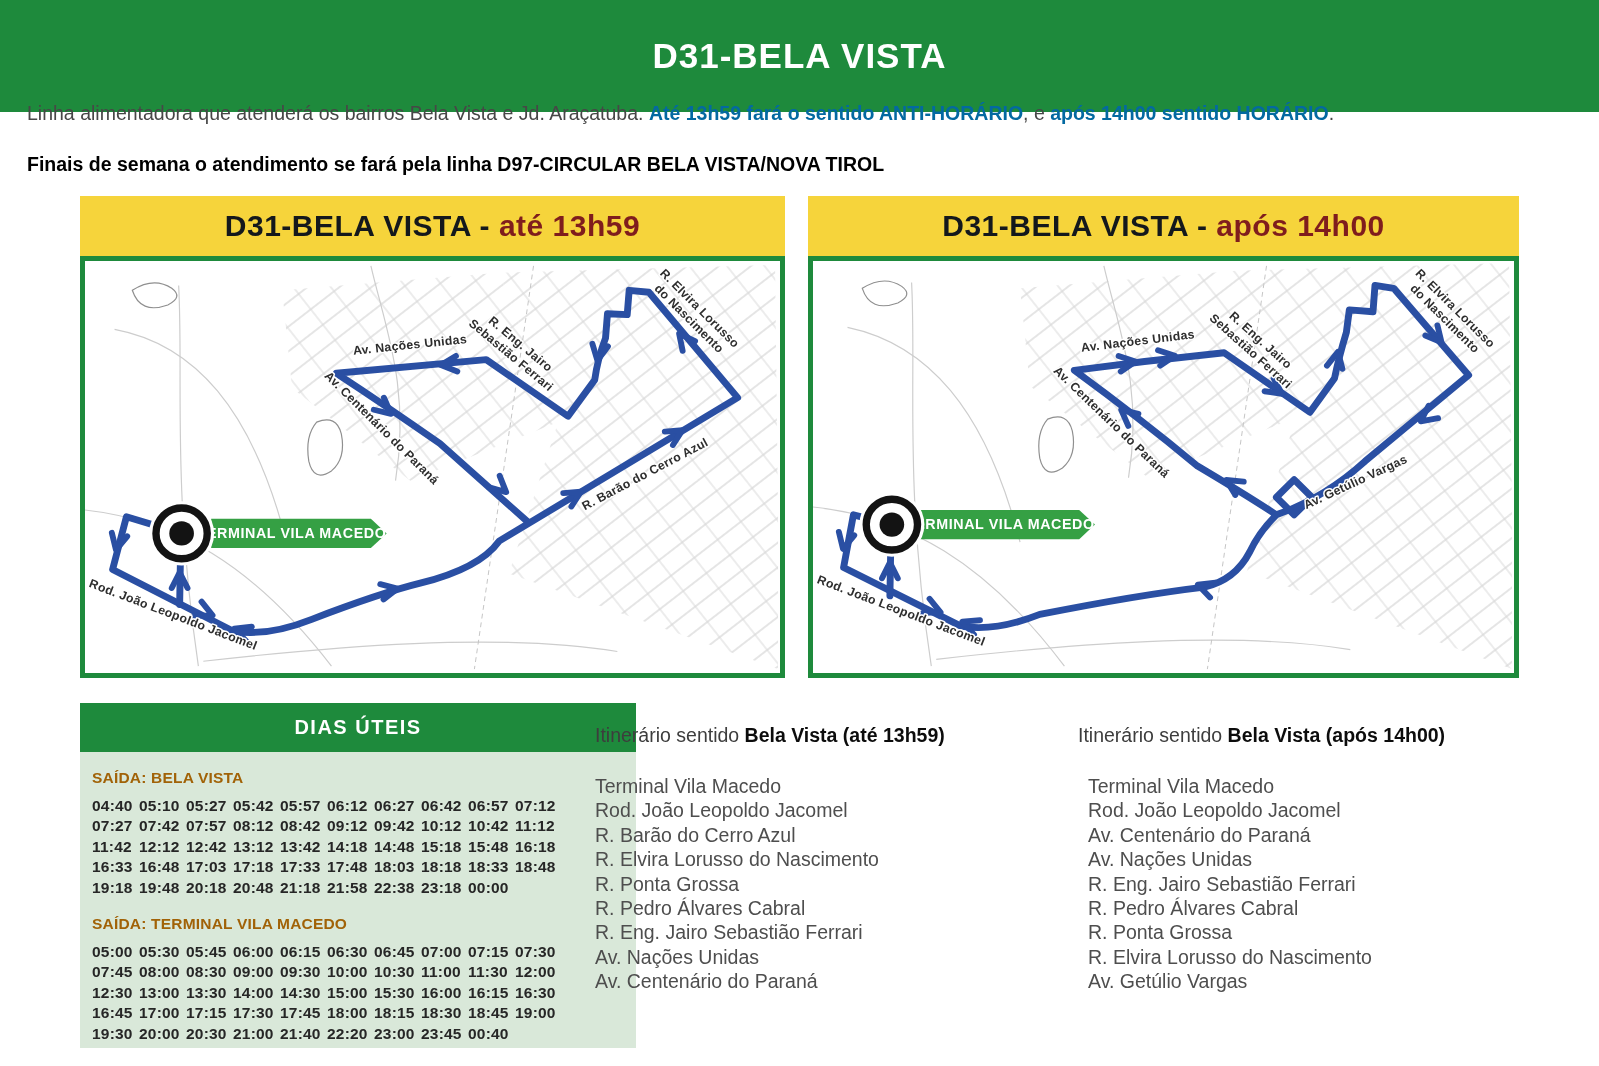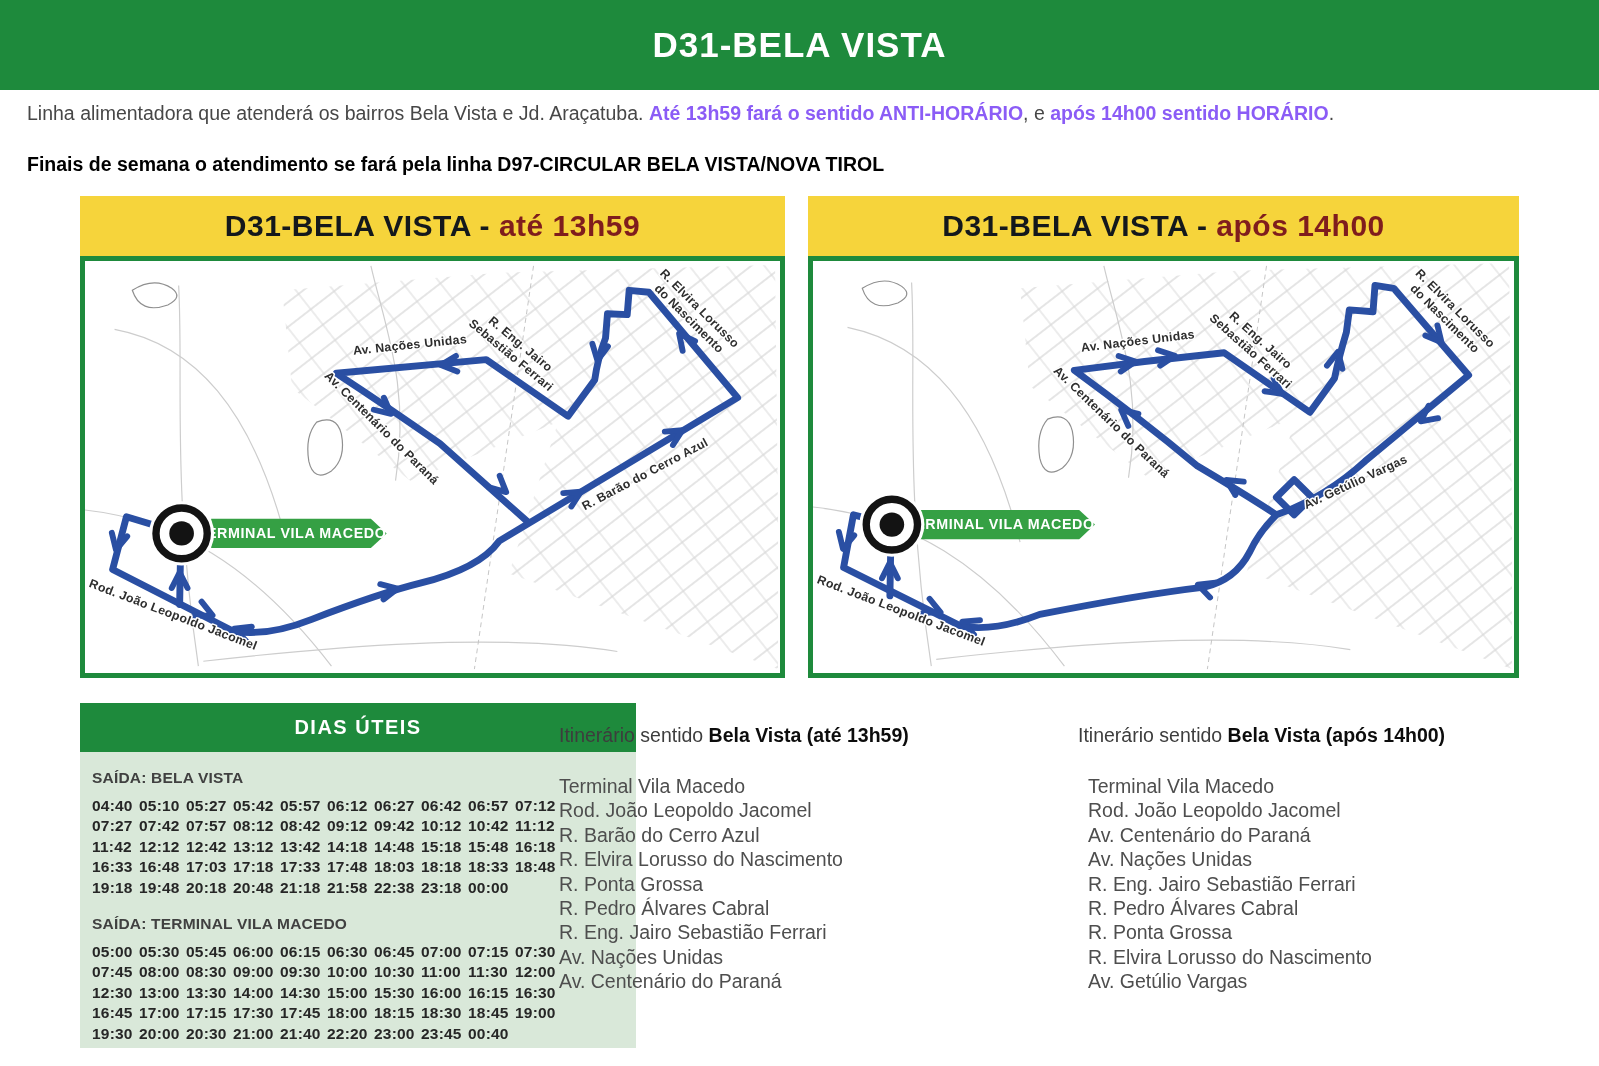--- a/index.html
+++ b/index.html
@@ -1,31 +1,31 @@
 <!DOCTYPE html>
 <html><head>
 <meta charset="utf-8">
 <style>
   html,body{margin:0;padding:0;}
   body{
     width:1599px;height:1066px;position:relative;background:#ffffff;
     font-family:"Liberation Sans", sans-serif;overflow:hidden;
   }
   .top-header{
-    position:absolute;left:0;top:0;width:1599px;height:90px;background:#1E8A3C;
+    position:absolute;left:0;top:0;width:1599px;height:112px;background:#1E8A3C;
     display:flex;align-items:center;justify-content:center;
   }
   .top-header h1{
     margin:0;color:#fff;font-size:35px;font-weight:800;letter-spacing:1px;
   }
   .intro1{
     position:absolute;left:27px;top:100px;width:1550px;
     font-size:19.5px;color:#474747;line-height:26px;
   }
-  .intro1 b{color:#8b5cf6;}
+  .intro1 b{color:#0369a1;}
   .intro2{
     position:absolute;left:27px;top:153px;width:1550px;
     font-size:19.5px;font-weight:700;color:#000;
   }
   .map-panel{position:absolute;top:196px;}
   #map-panel-1{left:80px;width:705px;}
   #map-panel-2{left:808px;width:711px;}
   .map-head{
     height:60px;background:#F6D43B;display:flex;align-items:center;justify-content:center;
     font-size:30px;font-weight:800;color:#14181c;letter-spacing:.5px;white-space:pre;
@@ -47,28 +47,28 @@
   .rib-shape{fill:#35A044;}
   .rib-text{font-size:14.5px;font-weight:700;fill:#ffffff;letter-spacing:.6px;}
   .sched{position:absolute;left:80px;top:703px;width:556px;}
   .sched-bar{
     height:49px;background:#1E8A3C;display:flex;align-items:center;justify-content:center;
     color:#fff;font-size:20px;font-weight:700;letter-spacing:1.5px;
   }
   .sched-body{
     background:#D9E8D9;height:296px;box-sizing:border-box;padding:17px 8px 0 12px;
   }
-  .sched-title{font-size:15.5px;font-weight:700;color:#404040;letter-spacing:.2px;margin:0 0 9px 0;}
+  .sched-title{font-size:15.5px;font-weight:700;color:#a16207;letter-spacing:.2px;margin:0 0 9px 0;}
   .times{display:flex;flex-wrap:wrap;width:472px;}
   .times .t{
     width:47px;font-size:15.5px;font-weight:700;color:#262626;line-height:20.4px;letter-spacing:.2px;
   }
   .sched-title.second{margin-top:17px;}
   .itin{position:absolute;top:724px;}
-  #itin-1{left:559px;width:450px;}
+  #itin-1{left:595px;width:450px;}
   #itin-2{left:1078px;width:470px;}
   .itin-head{font-size:19.5px;color:#3d3d3d;}
   .itin-head b{color:#0c0c0c;}
   .stops{margin-top:27px;}
   #itin-2 .stops{margin-left:10px;}
   .stops .stop{font-size:19.5px;color:#4e4e4e;line-height:24.4px;}
 </style>
 </head>
 <body>
 

